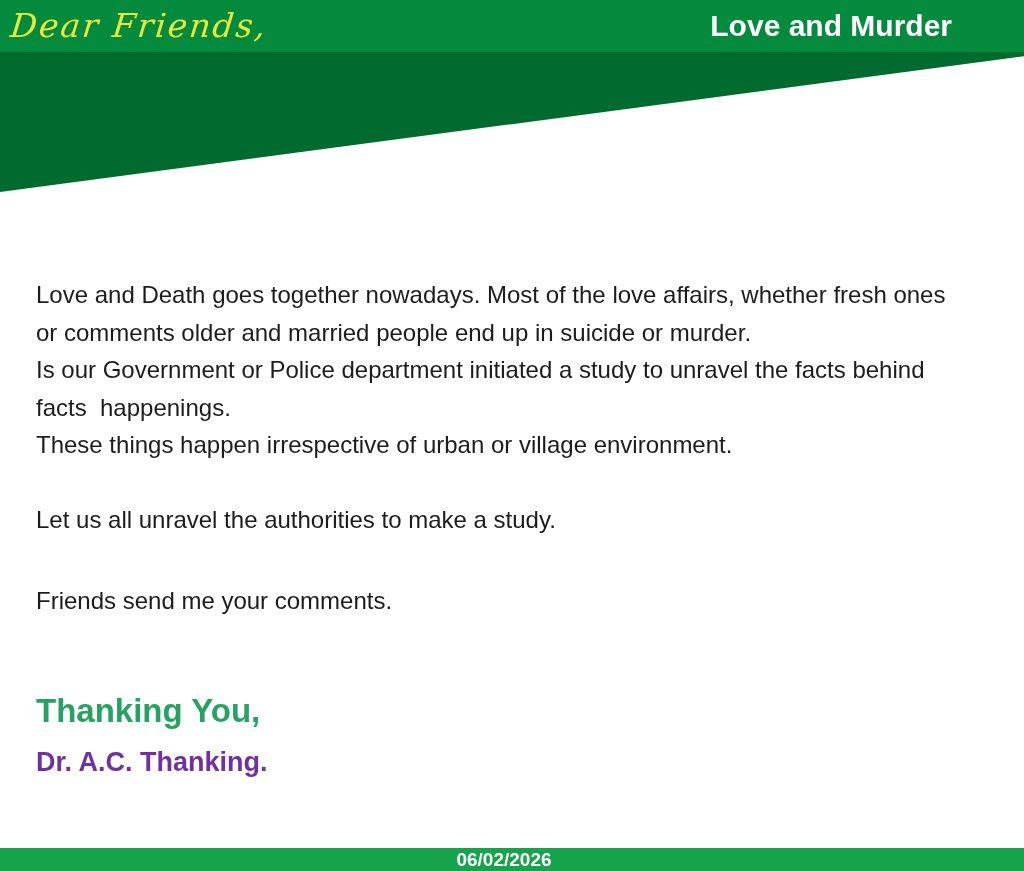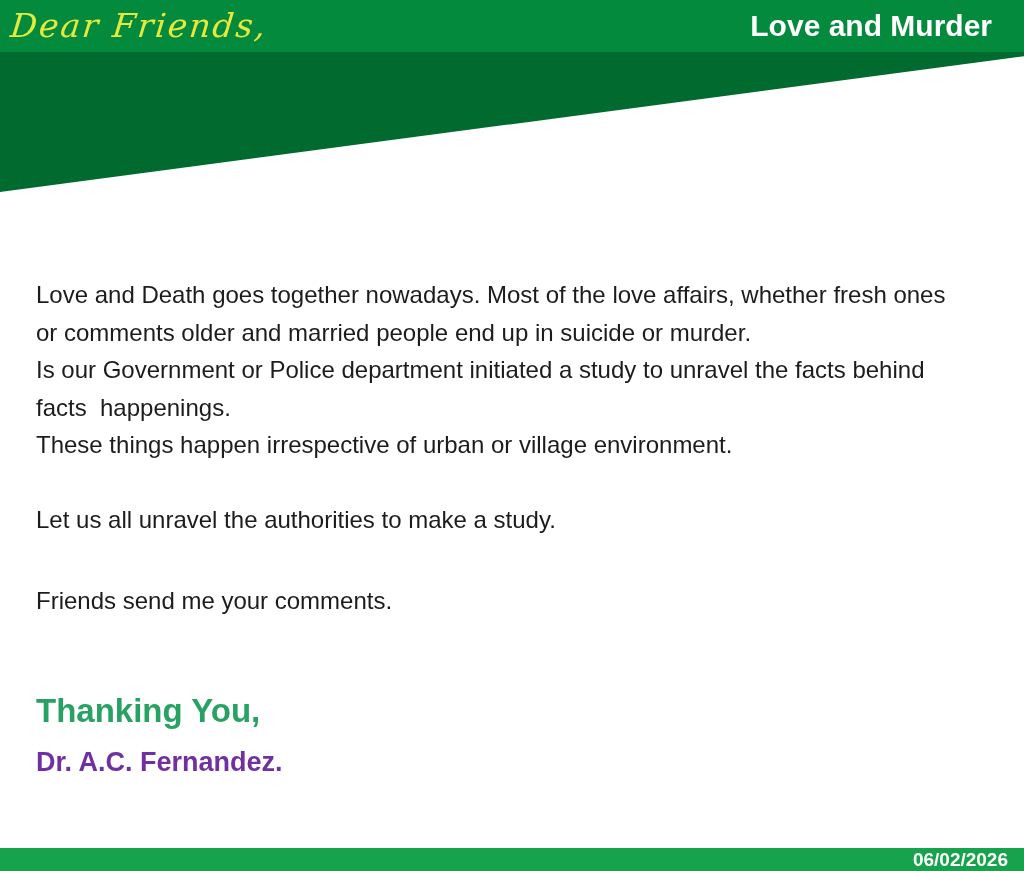--- a/index.html
+++ b/index.html
@@ -39,21 +39,21 @@
     padding-left: 8px;
     letter-spacing: 2px;
     line-height: 52px;
     transform: skewX(-6deg);
     transform-origin: left bottom;
   }
   .slide-title {
     color: var(--title-white);
     font-weight: bold;
     font-size: 30px;
-    padding-right: 32px;
+    padding-right: 72px;
     line-height: 52px;
   }
   .wedge {
     position: absolute;
     top: 52px; left: 0;
     width: 1024px; height: 140px;
     background: var(--wedge-green);
     clip-path: polygon(0 0, 100% 0, 100% 3%, 0 100%);
   }
   .body-text {
@@ -83,21 +83,21 @@
     font-weight: 600;
     white-space: pre;
   }
   .footer-bar {
     position: absolute;
     left: 0; bottom: 0;
     width: 1024px; height: 23px;
     background: var(--footer-green);
     display: flex;
     align-items: center;
-    justify-content: flex-end;
+    justify-content: center;
   }
   .footer-date {
     color: var(--title-white);
     font-weight: bold;
     font-size: 19px;
     padding-right: 16px;
     line-height: 23px;
   }
 </style>
 </head>
@@ -117,19 +117,19 @@
     <div class="line">or comments older and married people end up in suicide or murder.</div>
     <div class="line">Is our Government or Police department initiated a study to unravel the facts behind</div>
     <div class="line">facts  happenings.</div>
     <div class="line">These things happen irrespective of urban or village environment.</div>
     <div class="line gap-1">Let us all unravel the authorities to make a study.</div>
     <div class="line gap-2">Friends send me your comments.</div>
   </div>
 
   <div class="thanks-line">Thanking You,</div>
 
-  <div class="signature-line">Dr. A.C. Fernandez.</div>
+  <div class="signature-line">Dr. A.C. Thanking.</div>
 
   <div class="footer-bar">
     <div class="footer-date">06/02/2026</div>
   </div>
 
 </div>
 
 </body></html>

